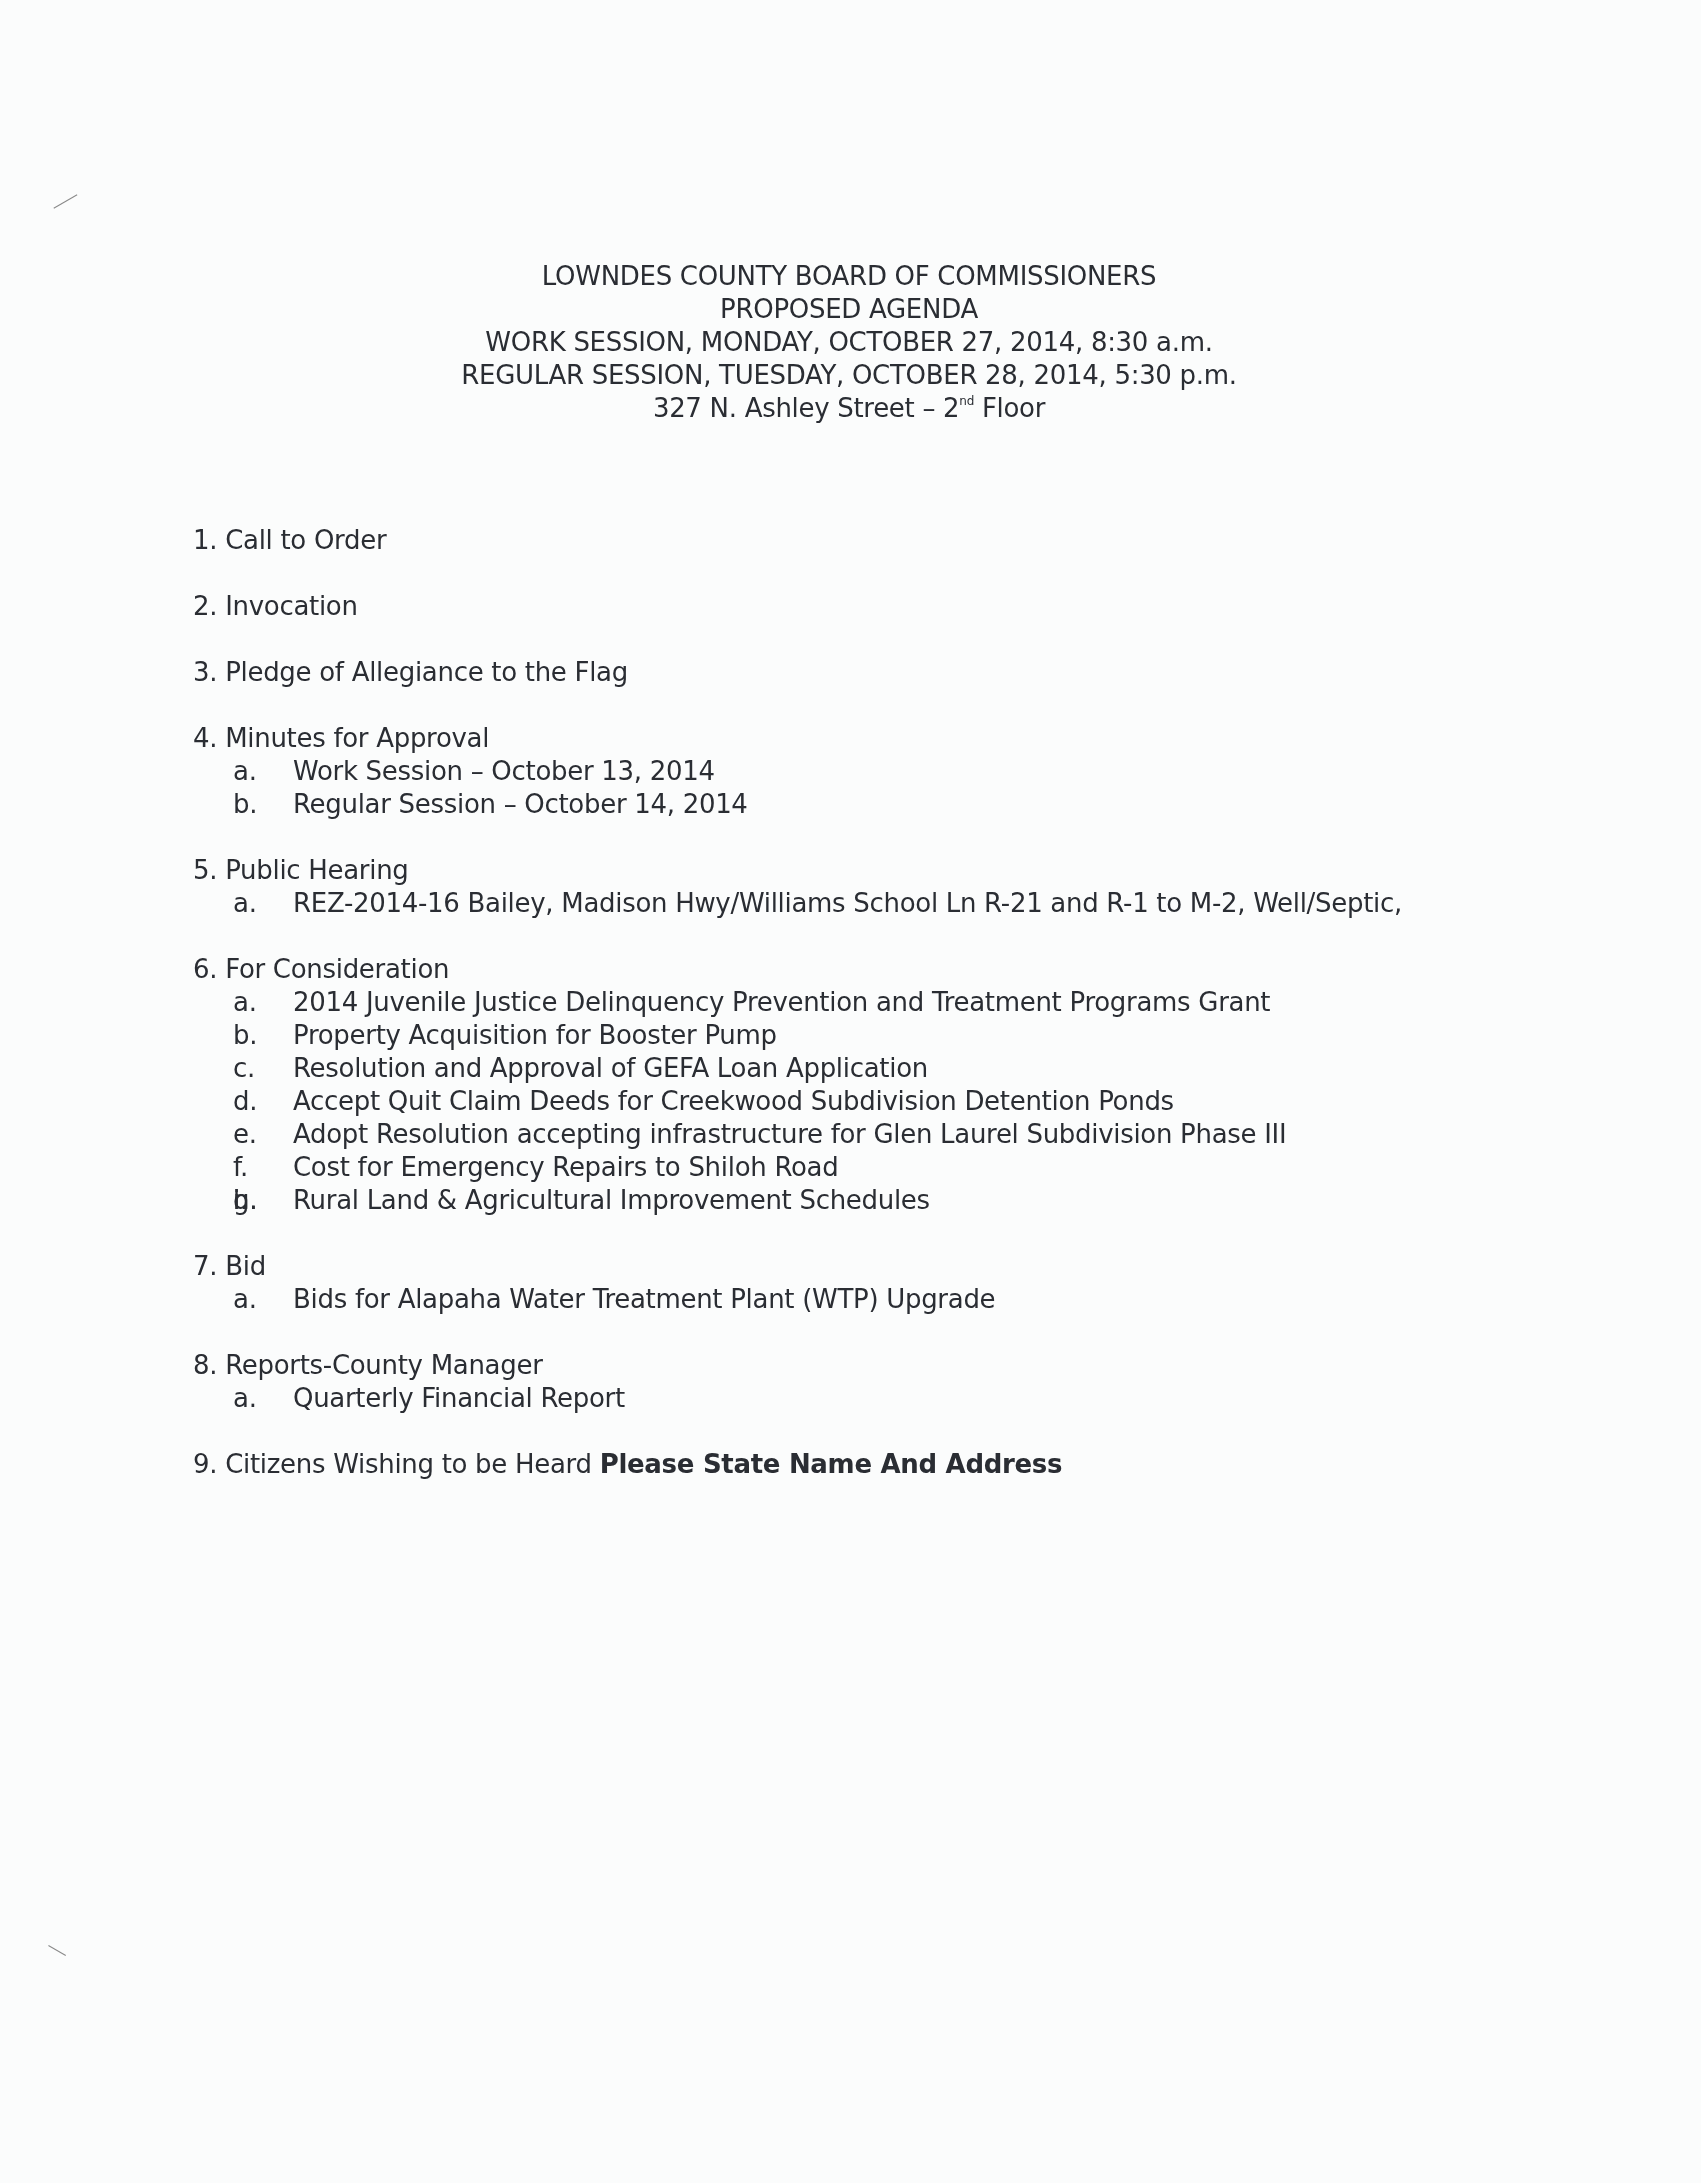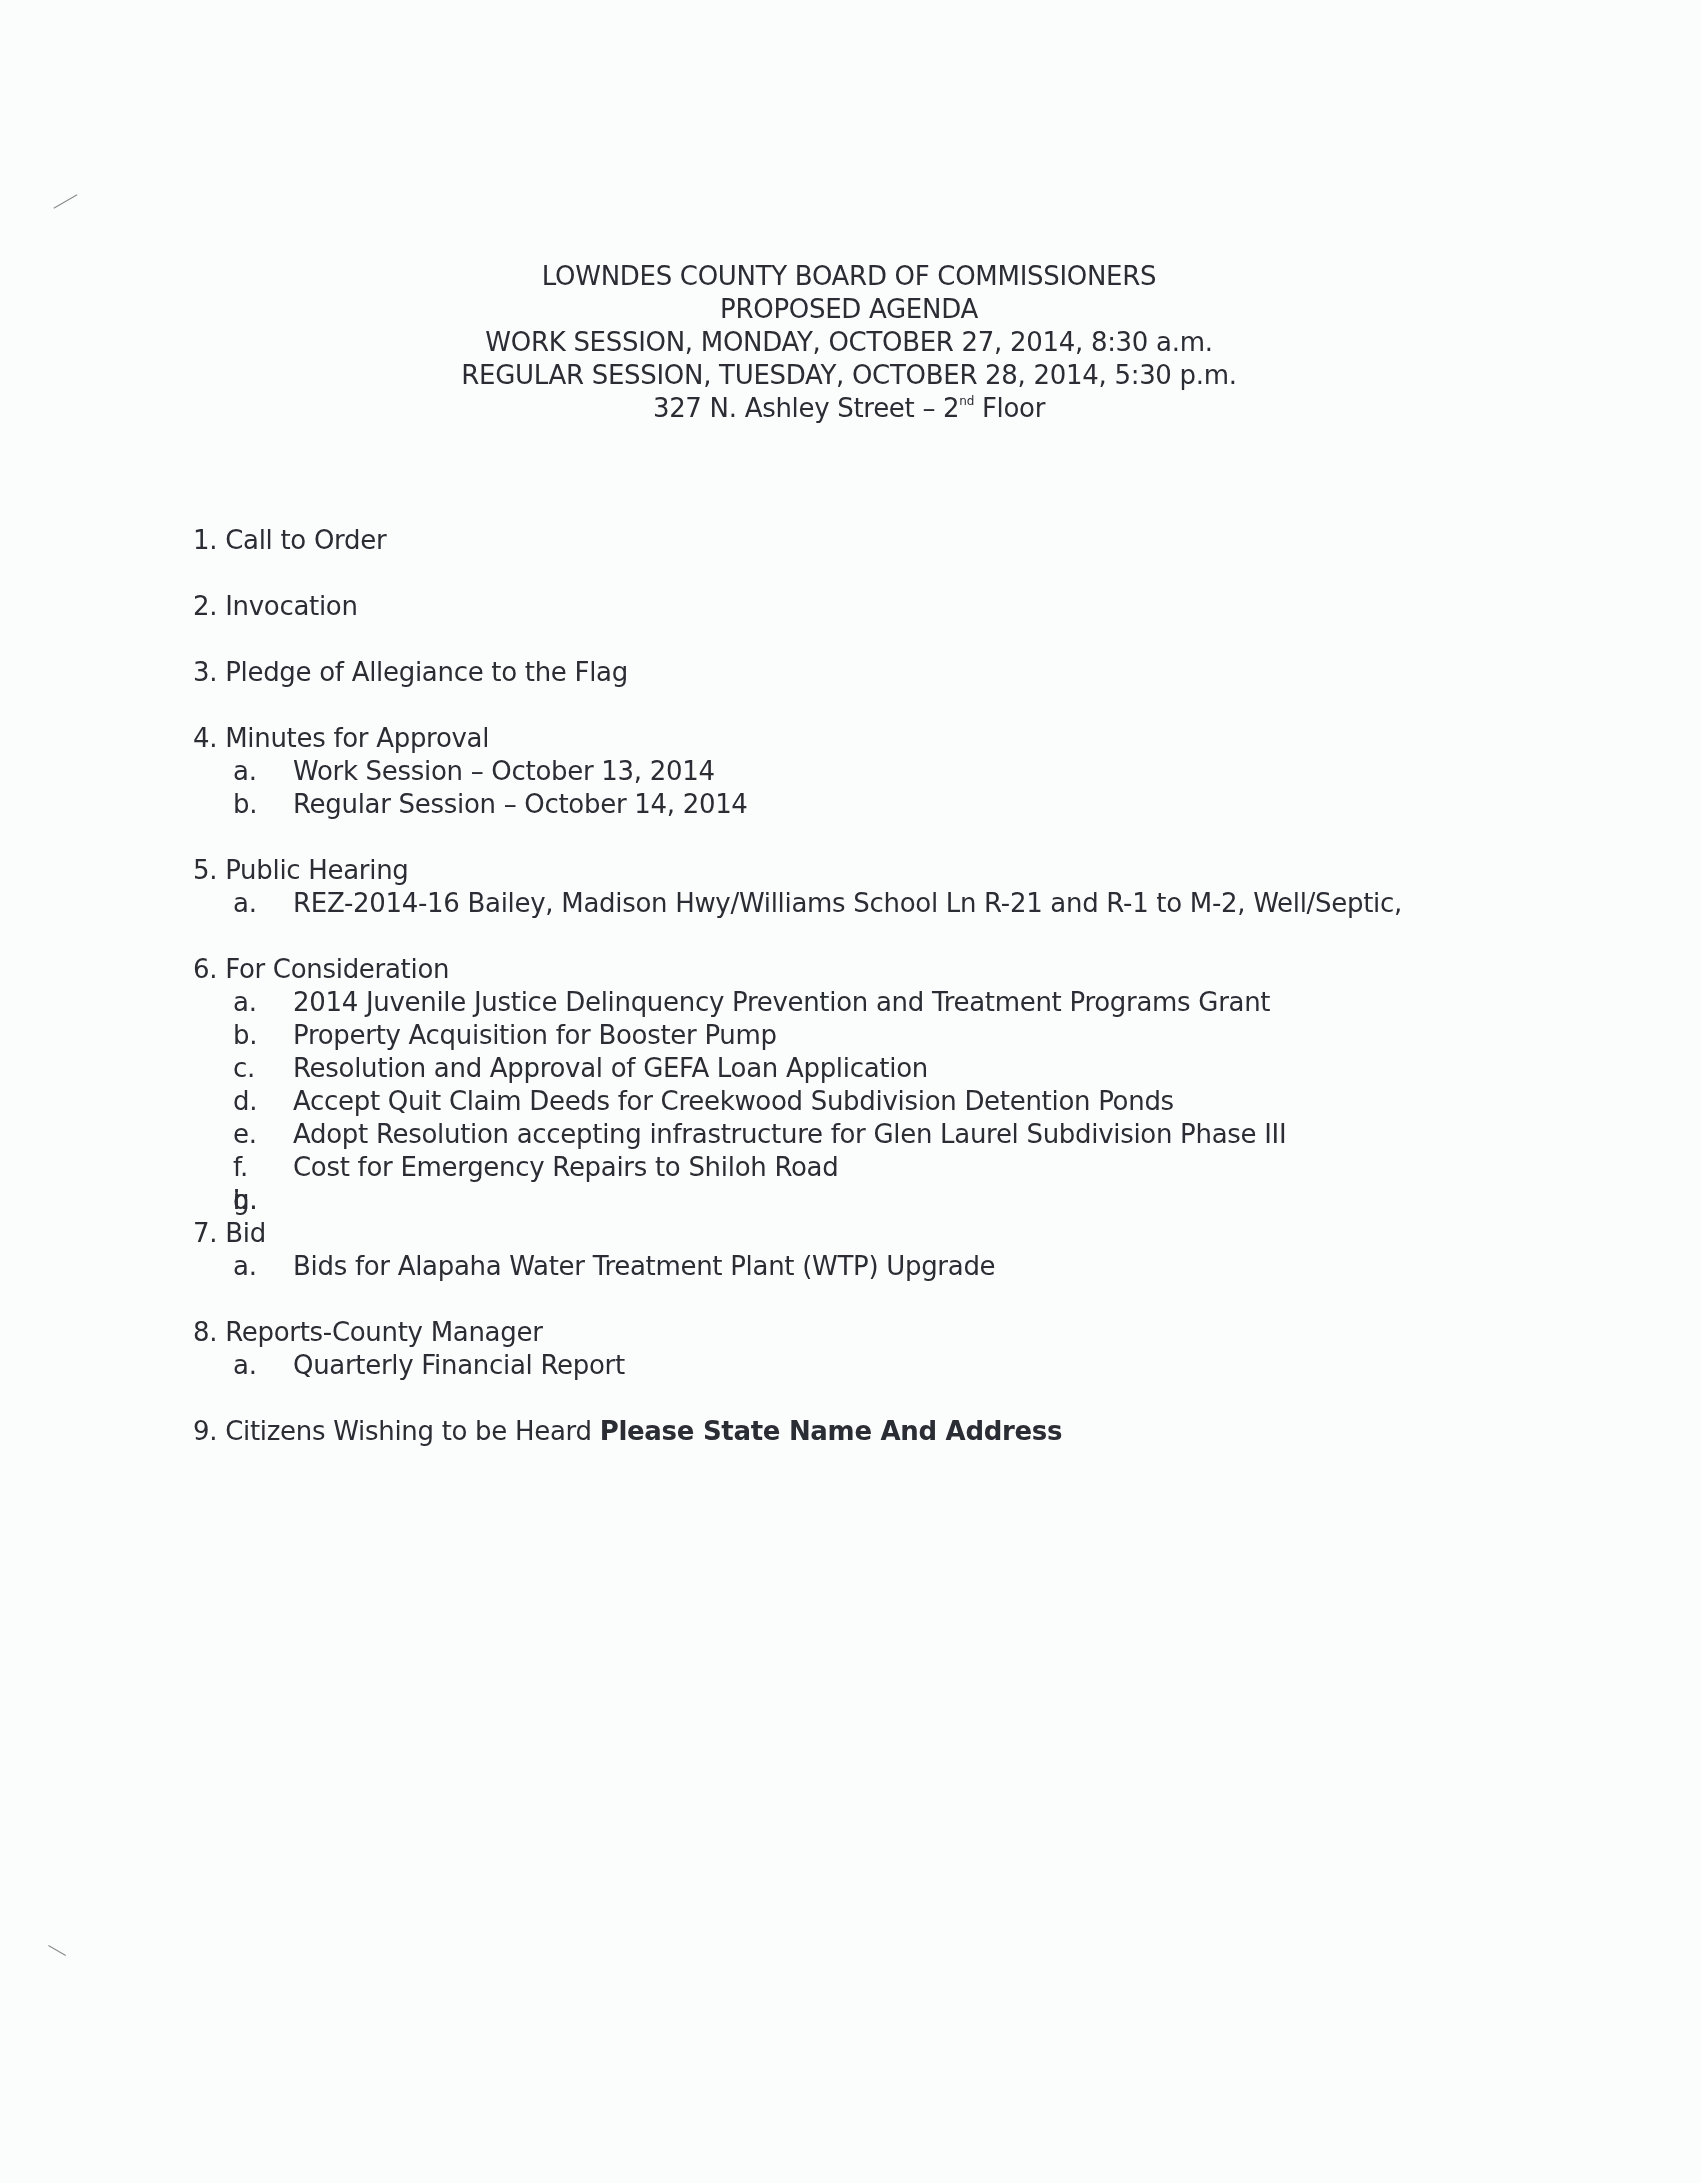--- a/index.html
+++ b/index.html
@@ -52,21 +52,21 @@
   <div class="gap"></div>
   <div class="item">6.  For Consideration</div>
   <div class="sub"><span class="letter">a.</span><span>2014 Juvenile Justice Delinquency Prevention and Treatment Programs Grant</span></div>
   <div class="sub"><span class="letter">b.</span><span>Property Acquisition for Booster Pump</span></div>
   <div class="sub"><span class="letter">c.</span><span>Resolution and Approval of GEFA Loan Application</span></div>
   <div class="sub"><span class="letter">d.</span><span>Accept Quit Claim Deeds for Creekwood Subdivision Detention Ponds</span></div>
   <div class="sub"><span class="letter">e.</span><span>Adopt Resolution accepting infrastructure for Glen Laurel Subdivision Phase III</span></div>
   <div class="sub"><span class="letter">f.</span><span>Cost for Emergency Repairs to Shiloh Road</span></div>
   <div class="sub"><span class="letter">g.</span></div>
   <div class="sub"><span class="letter">h.</span></div>
-  <div class="sub"><span class="letter">i.</span></div>
+  <div class="sub"><span class="letter">i.</span><span>Rural Land &amp; Agricultural Improvement Schedules</span></div>
   <div class="gap"></div>
   <div class="item">7. Bid</div>
   <div class="sub"><span class="letter">a.</span><span>Bids for Alapaha Water Treatment Plant (WTP) Upgrade</span></div>
   <div class="gap"></div>
   <div class="item">8.  Reports-County Manager</div>
   <div class="sub"><span class="letter">a.</span><span>Quarterly Financial Report</span></div>
   <div class="gap"></div>
   <div class="item"><span>9. Citizens Wishing to be Heard </span><span class="bold">Please State Name And Address</span></div>
 </div>
 

